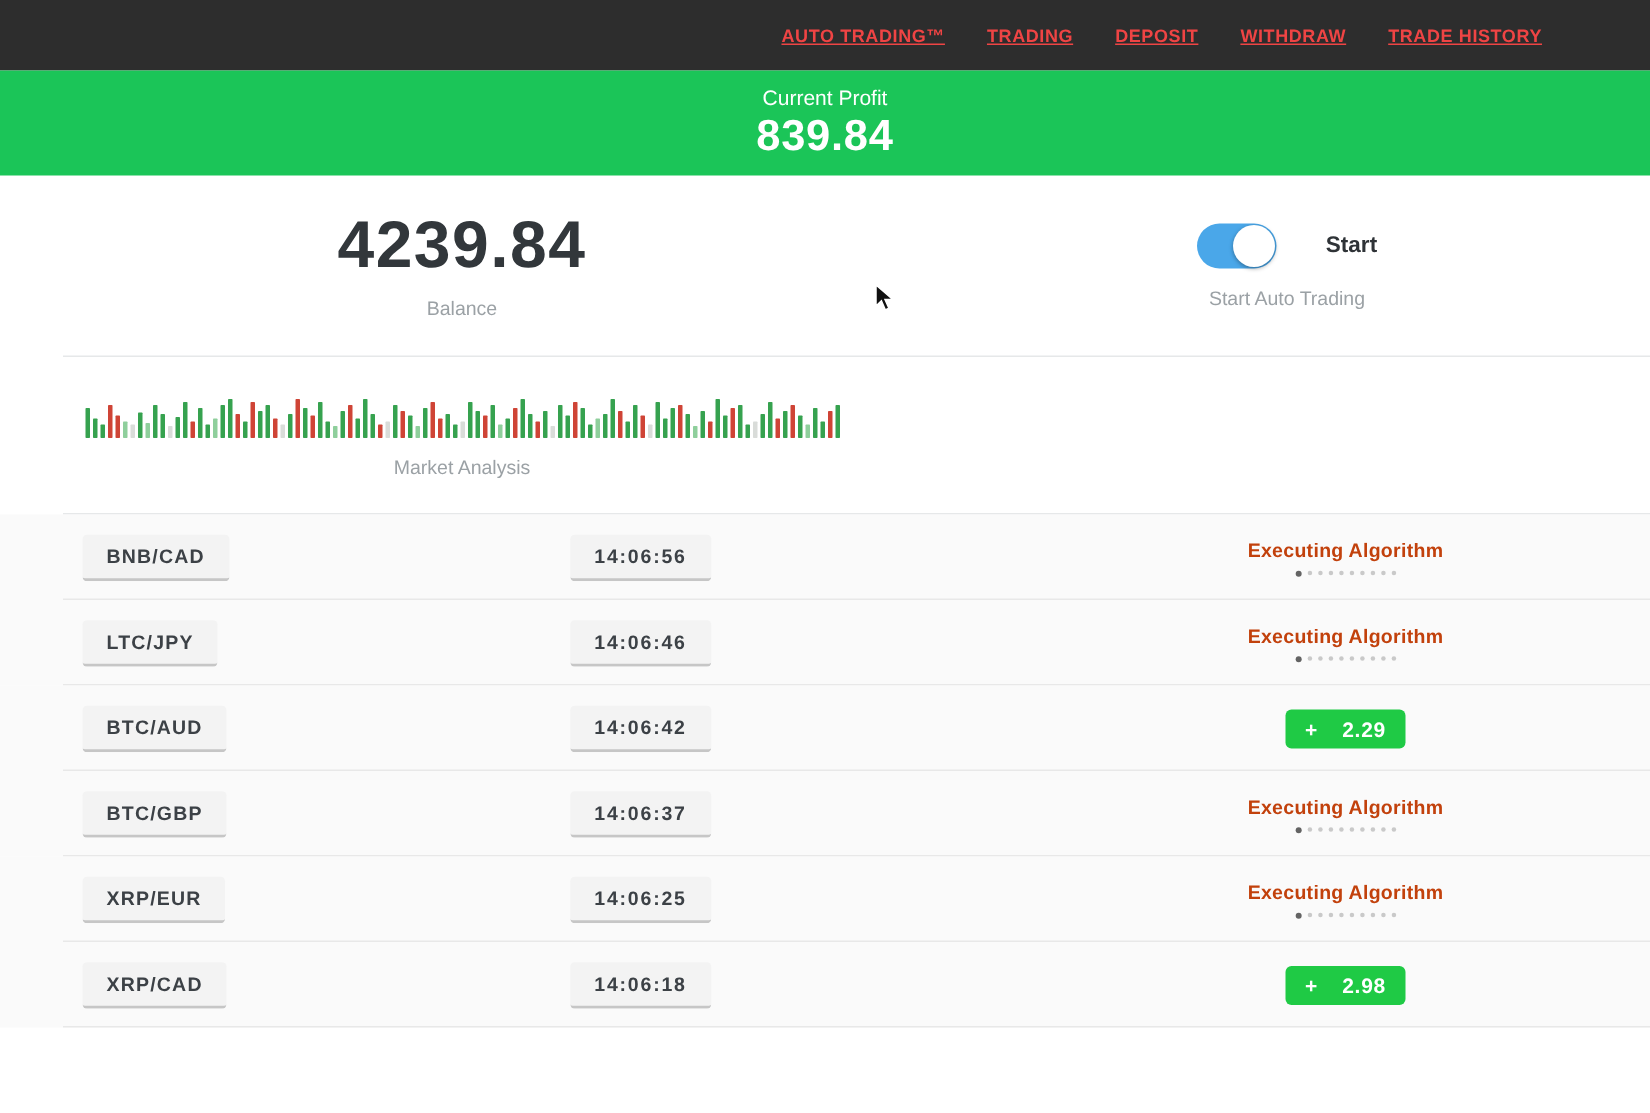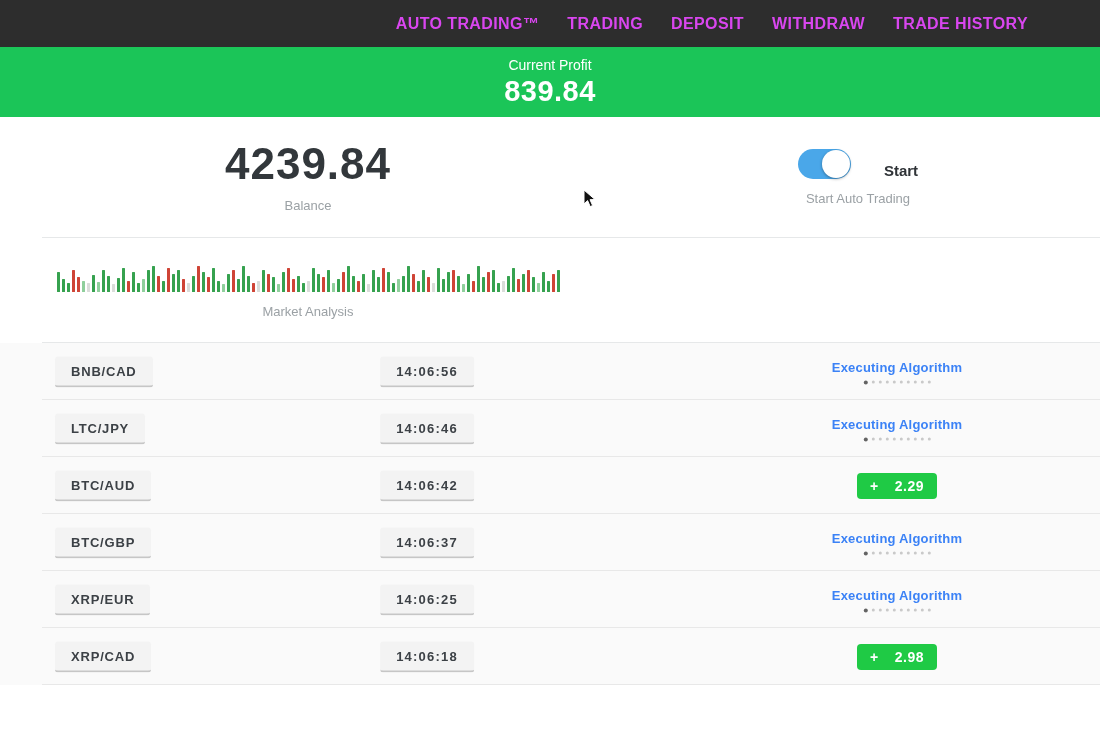--- a/index.html
+++ b/index.html
@@ -10,35 +10,35 @@
     position:relative;
     overflow:hidden;
   }
   :root {
     --green:#1bc558; --bgreen:#1fca45; --bred:#d0123e; --blue:#4aa7e9;
     --bar-g:#36a24f; --bar-pg:#8fcf9c; --bar-r:#cf4436; --bar-pr:#e5a7a0; --bar-e:#d9dcd9;
   }
 
   
   .navbar { height:47px; background:#2d2d2d; display:flex; justify-content:flex-end; align-items:center; gap:28px; padding-right:72px; }
-  .nav-item { color:#d946ef; font-size:16px; font-weight:bold; letter-spacing:.4px; cursor:pointer; white-space:nowrap; }
+  .nav-item { color:#ef4444; font-size:12px; font-weight:bold; letter-spacing:.4px; cursor:pointer; white-space:nowrap;text-decoration:underline; }
 
   
   .banner { height:70px; background:var(--green); display:flex; flex-direction:column; align-items:center; justify-content:center; color:#fff; }
   .banner-label { font-size:14px; margin-bottom:2px; }
   .banner-value { font-size:29px; font-weight:bold; letter-spacing:.5px; }
 
   
   .stats { display:grid; grid-template-columns:56% 44%; }
   .stats-1 { height:120px; }
   .stats-2 { height:104px; }
   .cell { display:flex; flex-direction:column; align-items:center; justify-content:center; }
   .balance-value { font-size:44px; font-weight:bold; color:#32373b; letter-spacing:1px; line-height:1; }
   .stat-label { font-size:13px; color:#9ba1a5; margin-top:12px; }
-  .toggle-row { display:flex; align-items:flex-end; gap:33px; }
+  .toggle-row { display:flex; align-items:center; gap:33px; }
   .toggle { width:53px; height:30px; border-radius:15px; background:var(--blue); position:relative; cursor:pointer; flex:0 0 auto; }
   .knob { position:absolute; right:1px; top:1px; width:28px; height:28px; border-radius:50%; background:#fff; box-shadow:0 1px 3px rgba(0,0,0,.35); }
   .toggle-label { font-size:15px; font-weight:bold; color:#2f3337; }
   .big-number { font-size:31px; font-weight:bold; color:#32373b; line-height:1; }
 
   .hr { height:1px; background:#e6e8e9; margin-left:42px; }
 
   
   .bars { display:flex; align-items:flex-end; gap:2px; height:30px; }
   .bar { width:3px; border-radius:.5px; }
@@ -48,21 +48,21 @@
   .trow::after { content:""; position:absolute; left:42px; right:0; bottom:0; height:1px; background:#e8e8e8; }
   .pair-badge, .time-badge {
     position:absolute; top:50%;
     background:#f3f3f3; border-bottom:2px solid #c6c6c6; border-radius:3px;
     padding:7px 16px; font-size:13px; font-weight:bold; color:#3c4146; letter-spacing:.8px;
     white-space:nowrap;
   }
   .pair-badge { left:55px; transform:translateY(-50%); }
   .time-badge { left:427px; transform:translate(-50%,-50%); letter-spacing:1.2px; }
   .status { position:absolute; left:897px; top:50%; transform:translate(-50%,-50%); display:flex; flex-direction:column; align-items:center; }
-  .exec-label { font-size:13px; font-weight:bold; color:#3b82f6; letter-spacing:.2px; white-space:nowrap; }
+  .exec-label { font-size:13px; font-weight:bold; color:#c2410c; letter-spacing:.2px; white-space:nowrap; }
   .dots { display:flex; align-items:center; gap:4px; margin-top:6px; }
   .dot { width:3px; height:3px; border-radius:50%; background:#c9c9c9; }
   .dot.first { width:4px; height:4px; background:#636363; }
   .profit-badge { min-width:80px; padding:5px 13px; border-radius:4px; color:#fff; font-weight:bold; font-size:14px; display:flex; justify-content:space-between; align-items:center; gap:12px; letter-spacing:.5px; }
   .profit-badge.profit { background:var(--bgreen); }
   .profit-badge.loss { background:var(--bred); }
 
   .cursor { position:absolute; left:583px; top:189px; z-index:10; pointer-events:none; }
 </style>
 </head>

